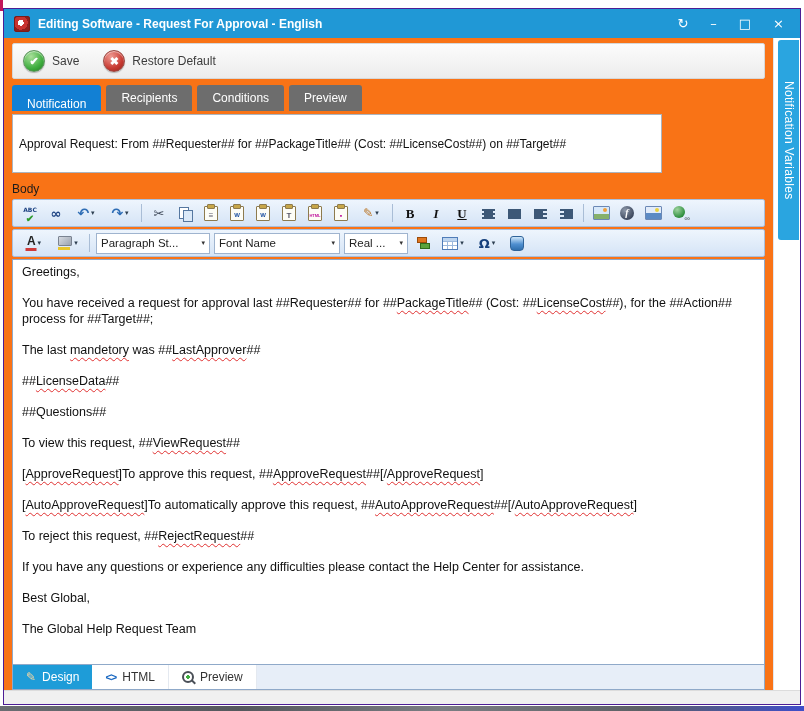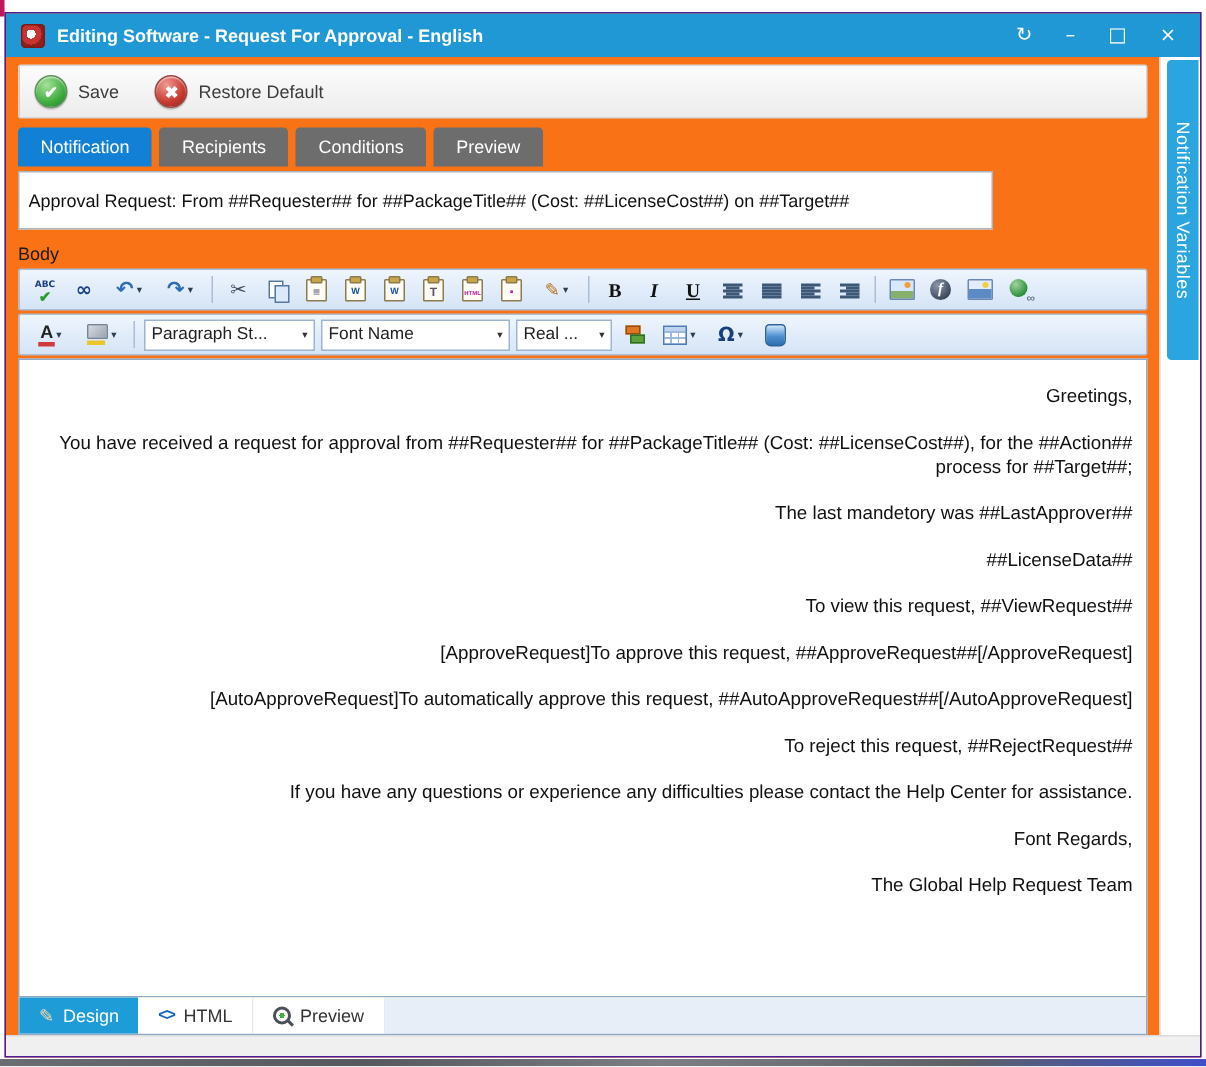--- a/index.html
+++ b/index.html
@@ -20,24 +20,24 @@
   .vtab{position:absolute;top:2px;right:1px;width:21px;height:200px;background:#2aa5e0;border-radius:3px 0 0 3px;color:#fff;writing-mode:vertical-rl;display:flex;align-items:center;justify-content:center;font-size:12px;letter-spacing:.3px;}
   
   .cmdbar{height:34px;background:linear-gradient(#fcfcfc,#ececec);border:1px solid #d7d7d7;border-radius:2px;display:flex;align-items:center;padding:0 10px;gap:24px;flex:0 0 auto;}
   .cmd{display:flex;align-items:center;gap:7px;font-size:12px;color:#3c3c3c;background:none;border:0;padding:0;}
   .cic{width:20px;height:20px;border-radius:50%;display:flex;align-items:center;justify-content:center;color:#fff;font-size:11px;font-weight:bold;box-shadow:inset 0 1px 1px rgba(255,255,255,.6),0 1px 1px rgba(0,0,0,.25);}
   .cic.green{background:radial-gradient(circle at 35% 28%,#a9e09b,#3fae3f 60%,#1f7d1f);border:1px solid #5d935d;}
   .cic.red{background:radial-gradient(circle at 35% 28%,#ef9a92,#c83a32 60%,#8e211b);border:1px solid #9b4a44;}
   
   .toptabs{display:flex;margin-top:6px;height:26px;flex:0 0 auto;}
   .ttab{height:26px;padding:0 15px;border-radius:3px 3px 0 0;color:#fff;font-size:12px;display:flex;align-items:center;margin-right:5px;background:#6d6d6d;}
-  .ttab.active{background:#1280d4;}
+  .ttab.active{background:#1280d4;align-items:flex-end;}
   
   .flabel{font-size:12px;color:#1c1c1c;margin-top:9px;flex:0 0 auto;}
-  .subjinput{width:636px;height:17px;border:1px solid #abb4bf;background:#fff;font-family:"Liberation Sans",sans-serif;font-size:12px;color:#111;padding:10px 6px;margin-top:3px;flex:0 0 auto;}
+  .subjinput{width:636px;height:17px;border:1px solid #abb4bf;background:#fff;font-family:"Liberation Sans",sans-serif;font-size:12px;color:#111;padding:20px 6px;margin-top:3px;flex:0 0 auto;}
   
   .editor{margin-top:3px;flex:1;display:flex;flex-direction:column;min-height:0;}
   .erow{height:26px;background:linear-gradient(#eef5fd,#d5e4f6);border:1px solid #a9bfdc;border-radius:2px;display:flex;align-items:center;padding:0 4px;margin-bottom:2px;flex:0 0 auto;}
   .tbtn{position:relative;width:24px;height:22px;border:0;background:transparent;display:flex;align-items:center;justify-content:center;padding:0;margin:0 1px;border-radius:2px;}
   .tbtn.wc{width:32px;}
   .gm{display:inline-flex;align-items:center;justify-content:center;font-size:13px;line-height:1;font-family:"DejaVu Sans",sans-serif;}
   .tcaret{font-size:7px;color:#2c3e50;margin-left:2px;font-family:"DejaVu Sans",sans-serif;}
   .sub{position:absolute;font-weight:bold;font-family:"Liberation Sans",sans-serif;}
   .tsep{width:1px;height:18px;background:#a9bdd6;margin:0 4px;flex:0 0 auto;}
   .tsel{height:19px;background:#fff;border:1px solid #9fb4cf;display:flex;align-items:center;justify-content:space-between;padding:0 4px;font-size:11.5px;color:#222;margin:0 2px;flex:0 0 auto;}
@@ -82,22 +82,22 @@
   .gi-fill .gm{width:12px;height:8px;background:linear-gradient(135deg,#d7dbe2,#9aa3b0);border:1px solid #7a8391;border-radius:1px;position:relative;margin-bottom:5px;}
   .gi-fill .gm::after{content:"";position:absolute;bottom:-5px;left:-1px;width:12px;height:3px;background:#e8c62c;}
   .gi-snip .gm{width:14px;height:12px;position:relative;}
   .gi-snip .gm::before{content:"";position:absolute;top:0;left:1px;width:8px;height:4px;background:#e0761f;border:1px solid #9c4c0a;}
   .gi-snip .gm::after{content:"";position:absolute;bottom:0;right:0;width:8px;height:4px;background:#5aa33c;border:1px solid #2f6e1d;}
   .gi-table .gm{width:14px;height:11px;border:1px solid #4f7cb8;background-color:#fff;background-image:linear-gradient(180deg,#bcd4ef 0 3px,transparent 3px),repeating-linear-gradient(90deg,transparent 0 4px,#9db9dd 4px 5px),repeating-linear-gradient(0deg,transparent 0 3px,#9db9dd 3px 4px);}
   .gi-sym .gm{color:#16407c;font-weight:bold;font-size:13px;}
   .gi-mod .gm{width:12px;height:13px;border-radius:3px 3px 4px 4px;background:linear-gradient(180deg,#cfe7fa,#4f8fd0 55%,#2f6fae);border:1px solid #2f6399;}
   
   .ebody{flex:1;border:1px solid #8fa9c9;background:#fff;padding:4px 9px;overflow:hidden;font-size:12.5px;color:#111;min-height:0;}
-  .ebody p{margin:12px 0 15px 0;line-height:16px;text-align:right;}
-  .sq{text-decoration-style:wavy;text-decoration-color:#e03131;text-decoration-thickness:1px;text-underline-offset:2.5px;}
+  .ebody p{margin:0 0 15px 0;line-height:16px;}
+  .sq{text-decoration:underline;text-decoration-style:wavy;text-decoration-color:#e03131;text-decoration-thickness:1px;text-underline-offset:2.5px;}
   
   .strip{height:24px;border:1px solid #8fa9c9;border-top:0;background:#fff;display:flex;align-items:stretch;flex:0 0 auto;}
   .btab{display:flex;align-items:center;gap:6px;padding:0 13px;background:#fff;border-right:1px solid #e4e9f0;font-size:12px;color:#333;}
   .btab.active{background:#1e9cd8;color:#fff;border-right:0;}
   .bi{font-size:12px;line-height:1;font-family:"DejaVu Sans",sans-serif;}
   .bi-pencil{color:#e0801f;}
   .btab.active .bi-pencil{color:#ffd9a0;}
   .bi-code{color:#1565c0;font-weight:bold;font-size:11px;letter-spacing:-1px;font-family:"Liberation Sans",sans-serif;}
   .mag{width:8px;height:8px;border:2px solid #4a4f57;border-radius:50%;position:relative;display:inline-block;}
   .mag::after{content:"";position:absolute;width:5px;height:2px;background:#4a4f57;transform:rotate(45deg);right:-4px;bottom:-2px;}
@@ -279,29 +279,30 @@
               <button class="tbtn wc gi-sym">
                 <span class="gm">Ω</span>
                 <span class="tcaret">▾</span>
               </button>
               <button class="tbtn gi-mod">
                 <span class="gm"></span>
               </button>
             </div>
           <div class="ebody" id="ebody">
               <p><span>Greetings,</span></p>
-              <p><span>You have received a request for approval from ##Requester## for ##</span><span class="sq">PackageTitle</span><span>## (Cost: ##</span><span class="sq">LicenseCost</span><span>##),  for the ##Action## process for ##Target##;</span></p>
+              <p><span>You have received a request for approval last ##Requester## for ##</span><span class="sq">PackageTitle</span><span>## (Cost: ##</span><span class="sq">LicenseCost</span><span>##),  for the ##Action## process for ##Target##;</span></p>
               <p><span>The last </span><span class="sq">mandetory</span><span> was ##</span><span class="sq">LastApprover</span><span>##</span></p>
               <p><span>##</span><span class="sq">LicenseData</span><span>##</span></p>
+              <p><span>##Questions##</span></p>
               <p><span>To view this request, ##</span><span class="sq">ViewRequest</span><span>##</span></p>
               <p><span>[</span><span class="sq">ApproveRequest</span><span>]To approve this request, ##</span><span class="sq">ApproveRequest</span><span>##[/</span><span class="sq">ApproveRequest</span><span>]</span></p>
               <p><span>[</span><span class="sq">AutoApproveRequest</span><span>]To automatically approve this request, ##</span><span class="sq">AutoApproveRequest</span><span>##[/</span><span class="sq">AutoApproveRequest</span><span>]</span></p>
               <p><span>To reject this request, ##</span><span class="sq">RejectRequest</span><span>##</span></p>
               <p><span>If you have any questions or experience any difficulties please contact the Help Center for assistance.</span></p>
-              <p><span>Font Regards,</span></p>
+              <p><span>Best Global,</span></p>
               <p><span>The Global Help Request Team</span></p>
             </div>
           <div class="strip" id="bstrip">
               <div class="btab active">
                 <span class="bi bi-pencil">✎</span>
                 <span>Design</span>
               </div>
               <div class="btab">
                 <span class="bi bi-code">&lt;&gt;</span>
                 <span>HTML</span>

